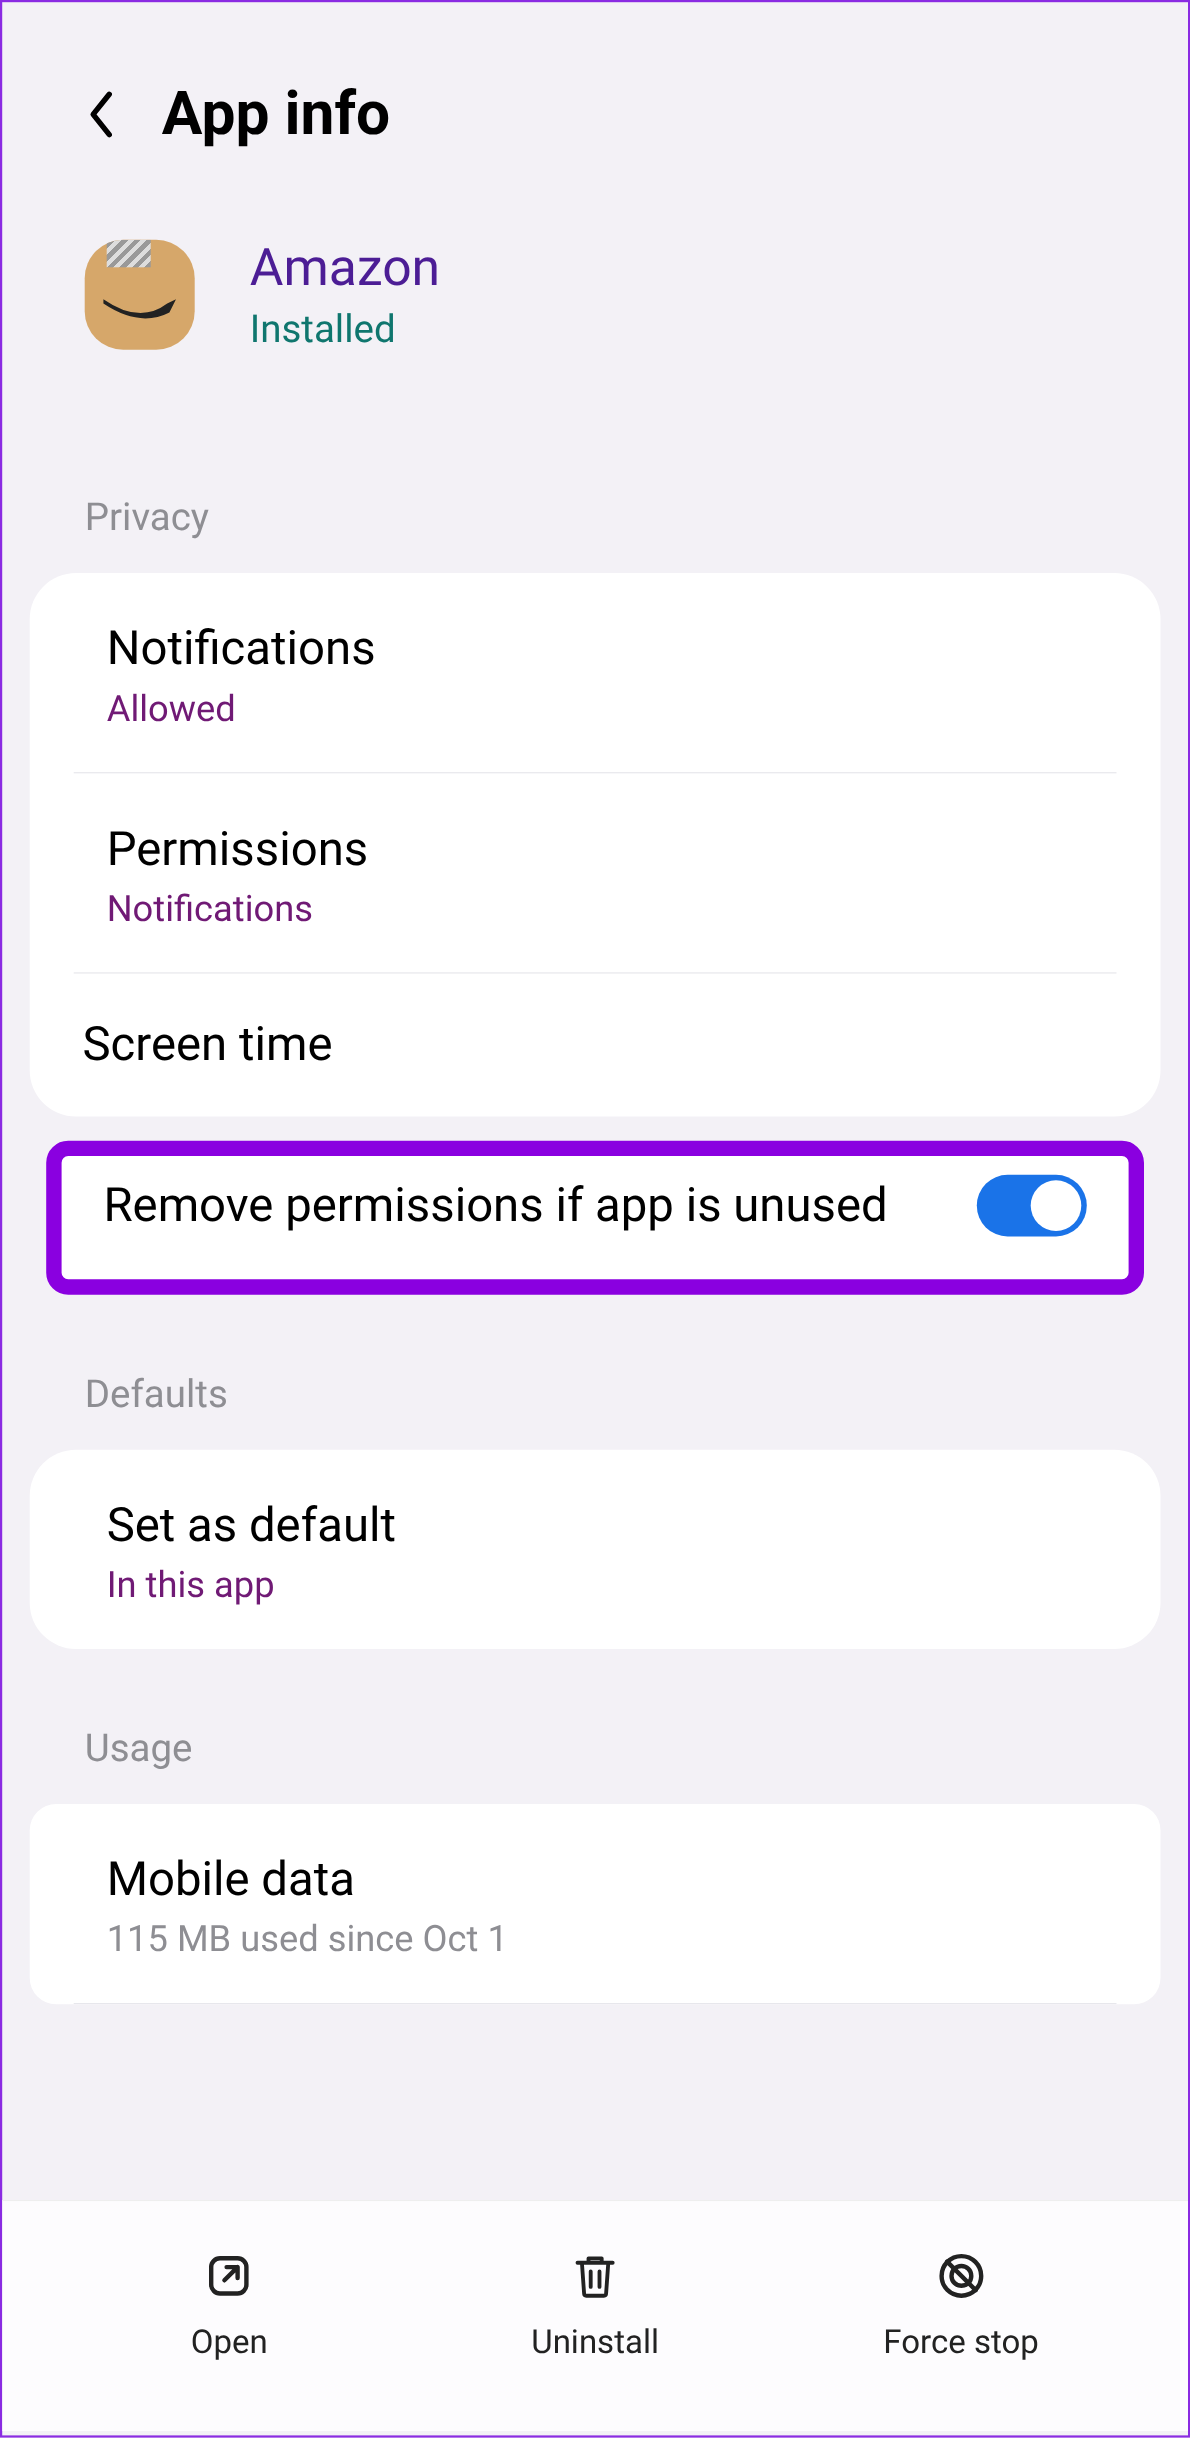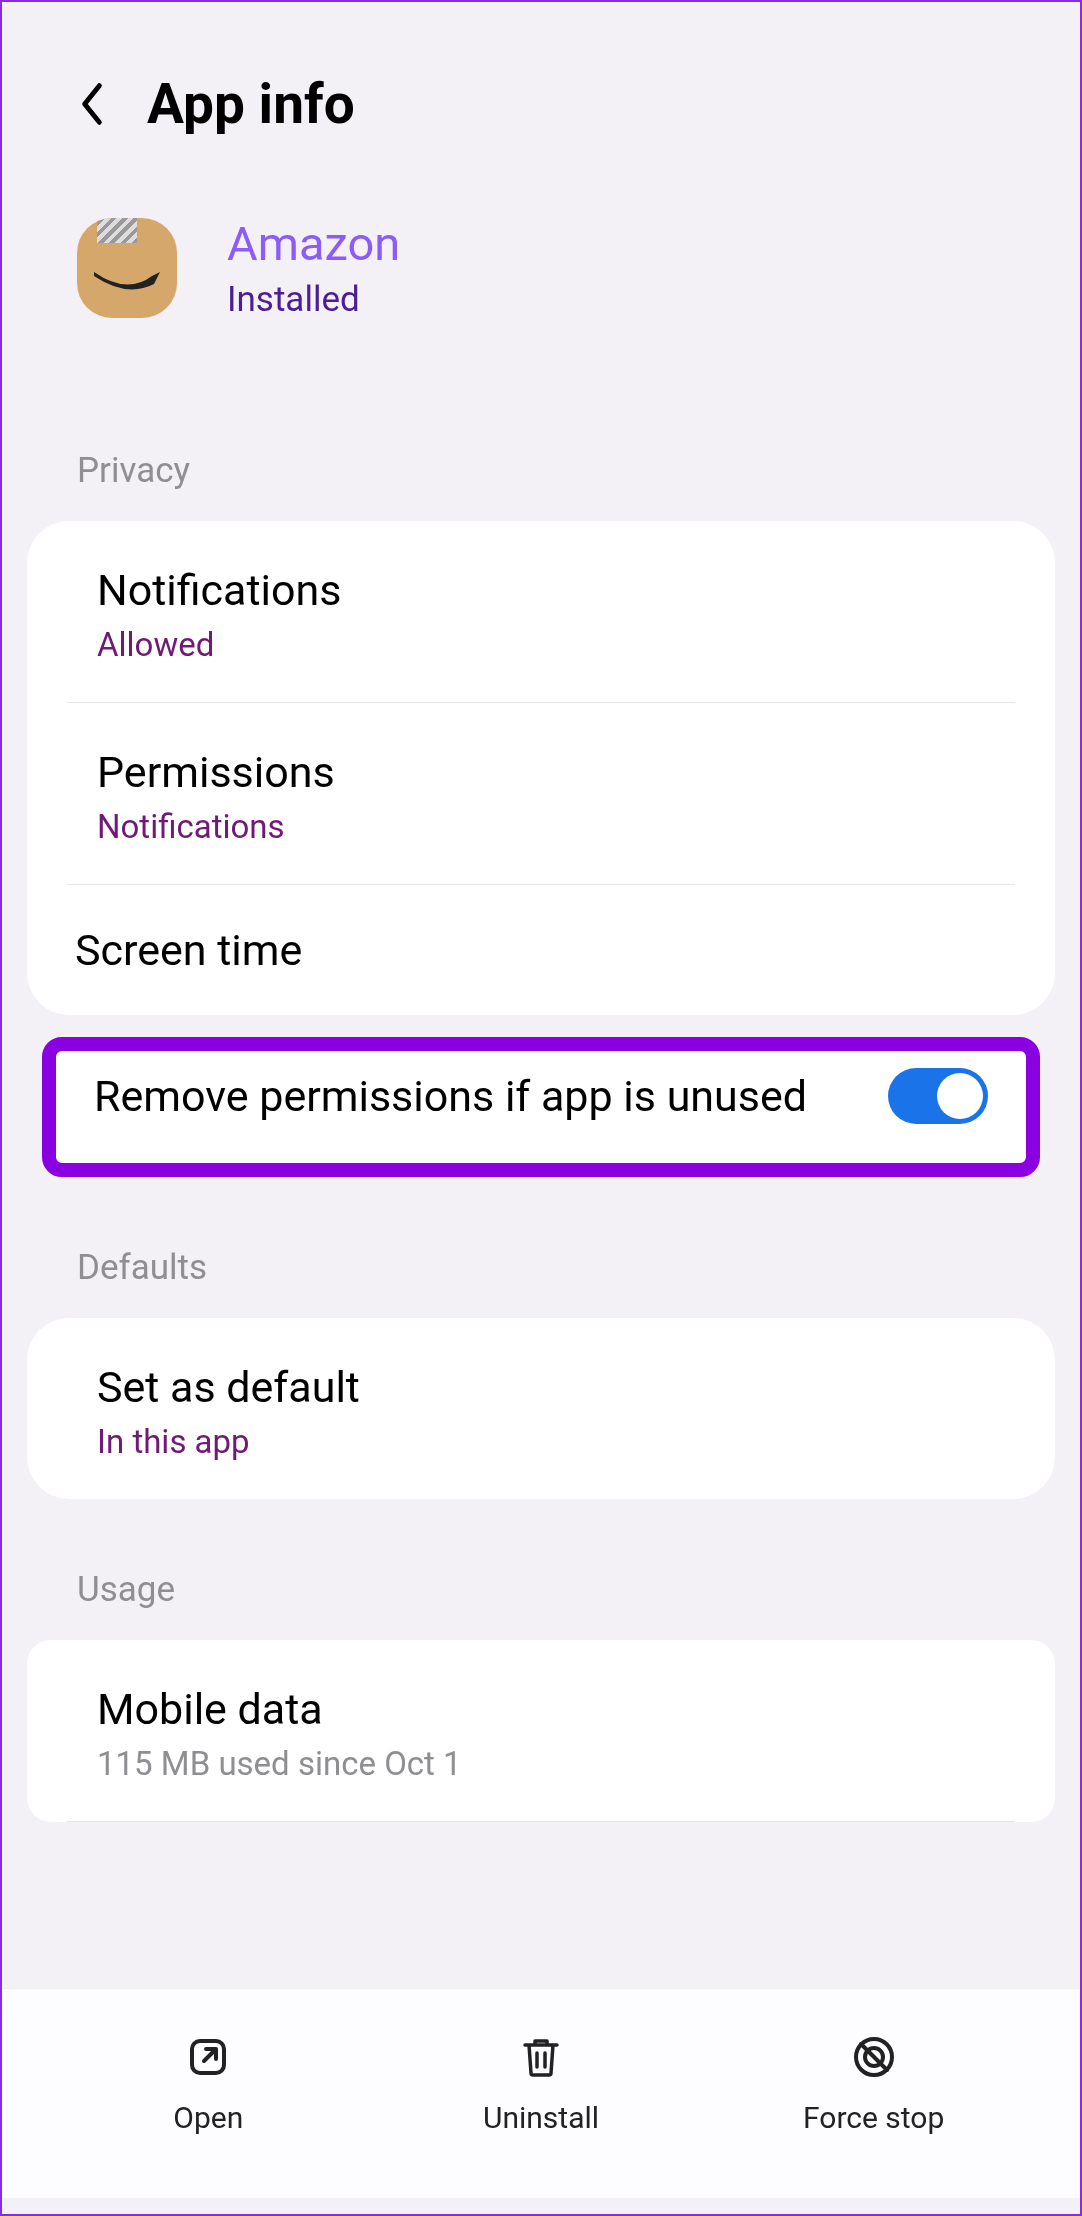--- a/index.html
+++ b/index.html
@@ -66,25 +66,25 @@
       height: 20px;
     }
     .app-title-wrap {
       display: flex;
       flex-direction: column;
       gap: 8px;
     }
     .app-name {
       font-size: 47px;
       font-weight: 400;
-      color: #8b5cf6;
+      color: #4c1d95;
     }
     .app-status {
       font-size: 35px;
-      color: #4c1d95;
+      color: #0f766e;
     }
     .section-header {
       padding: 70px 75px 30px 75px;
       font-size: 35px;
       color: #8e8e93;
       font-weight: 400;
     }
     .card {
       background: #fff;
       margin: 0 25px;
@@ -146,21 +146,21 @@
       position: absolute;
       right: 5px;
       top: 5px;
       width: 46px;
       height: 46px;
       border-radius: 50%;
       background: #fff;
     }
     .bottom-bar {
       position: absolute;
-      bottom: 16px;
+      bottom: 4px;
       left: 0;
       right: 0;
       height: 210px;
       background: #fdfcfe;
       display: flex;
       justify-content: space-around;
       align-items: center;
       padding: 0 40px 20px 40px;
       border-top: 1px solid #eee;
     }

